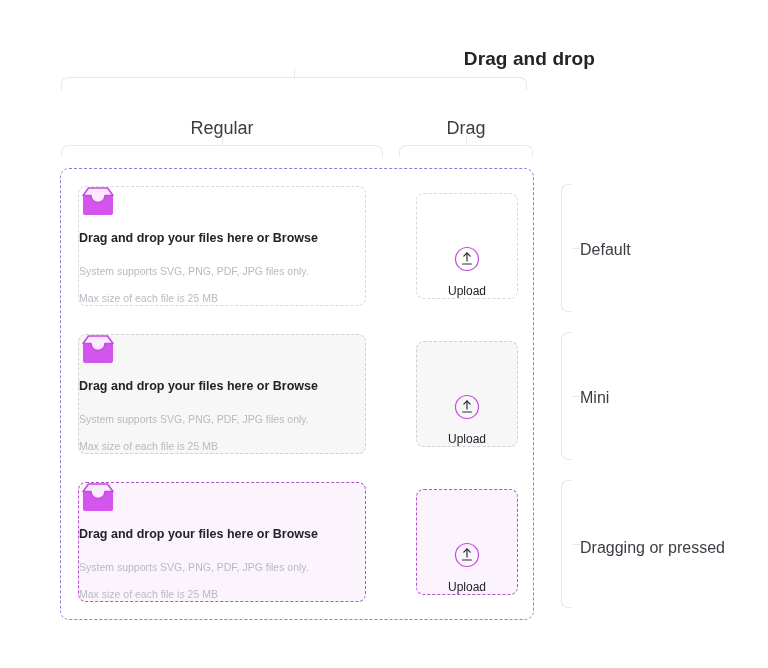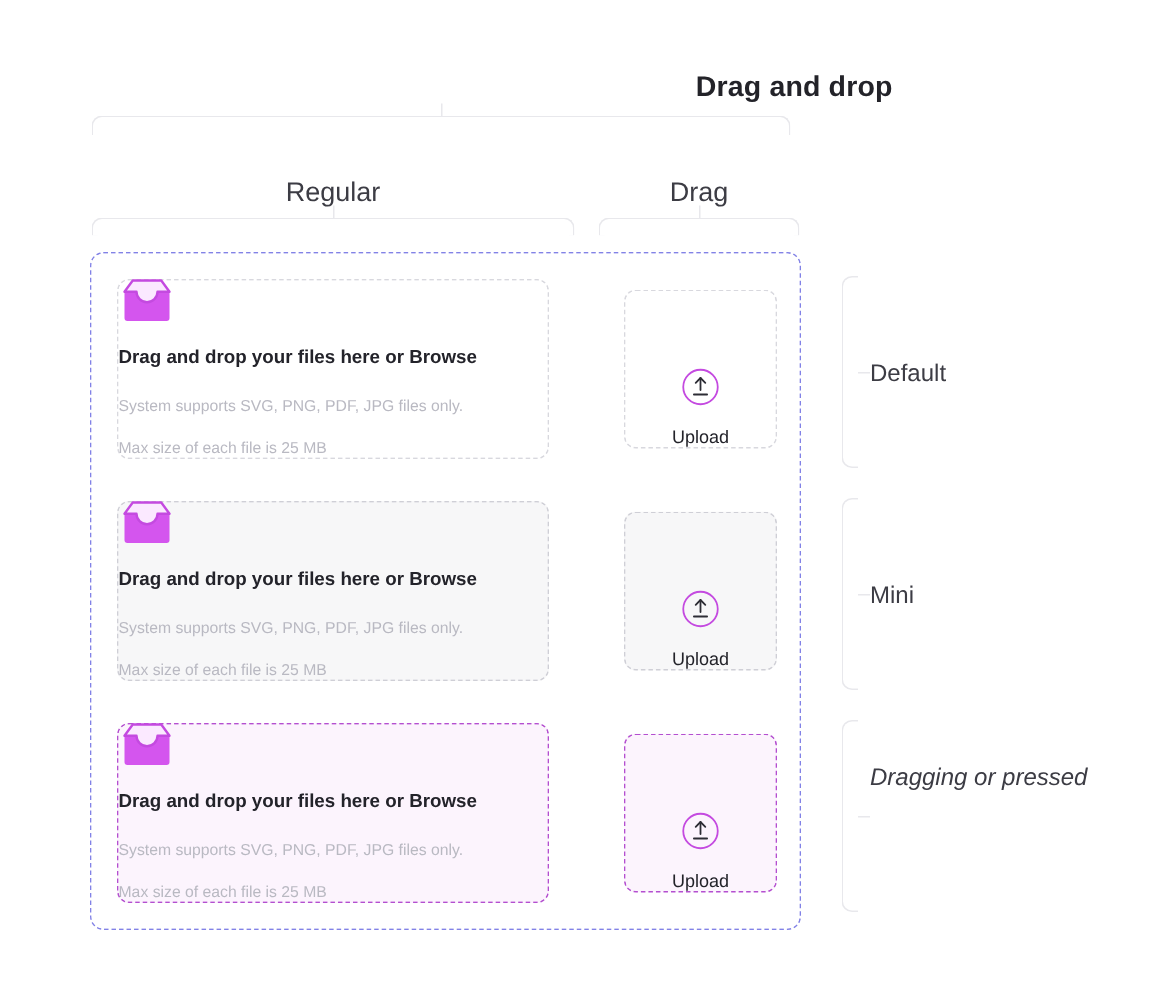--- a/index.html
+++ b/index.html
@@ -193,21 +193,21 @@
 
   .state-label {
     position: absolute;
     left: 580px;
     font-size: 16px;
     color: #3c3c44;
     white-space: nowrap;
   }
   .state-label.s1 { top: 241px; }
   .state-label.s2 { top: 389px; }
-  .state-label.s3 { top: 510px; font-style: italic; }
+  .state-label.s3 { top: 539px; }
 </style>
 </head>
 <body>
 
 <div class="page-title">Drag and drop</div>
 
 <div class="top-bracket">
   <div class="top-bracket-stem"></div>
 </div>
 

